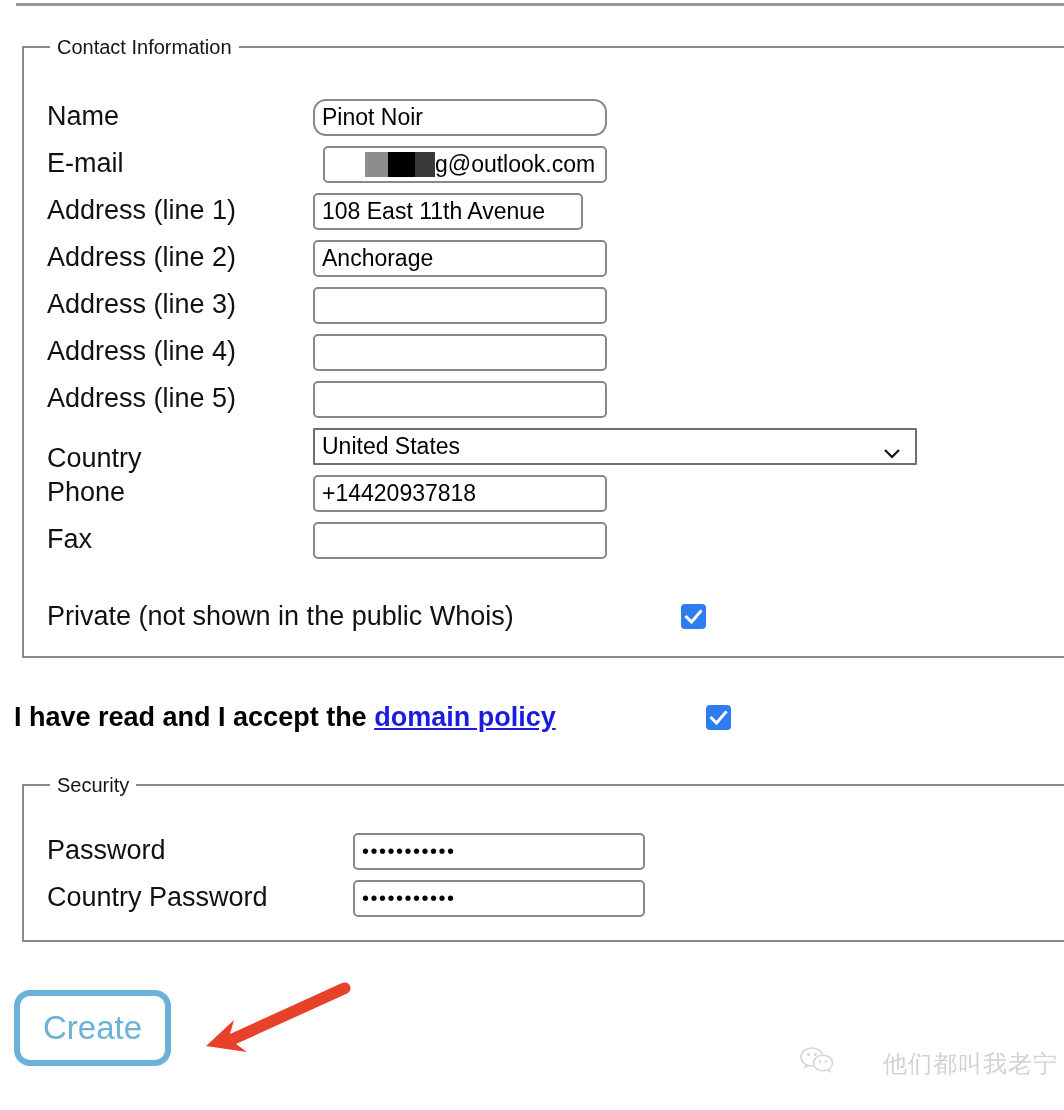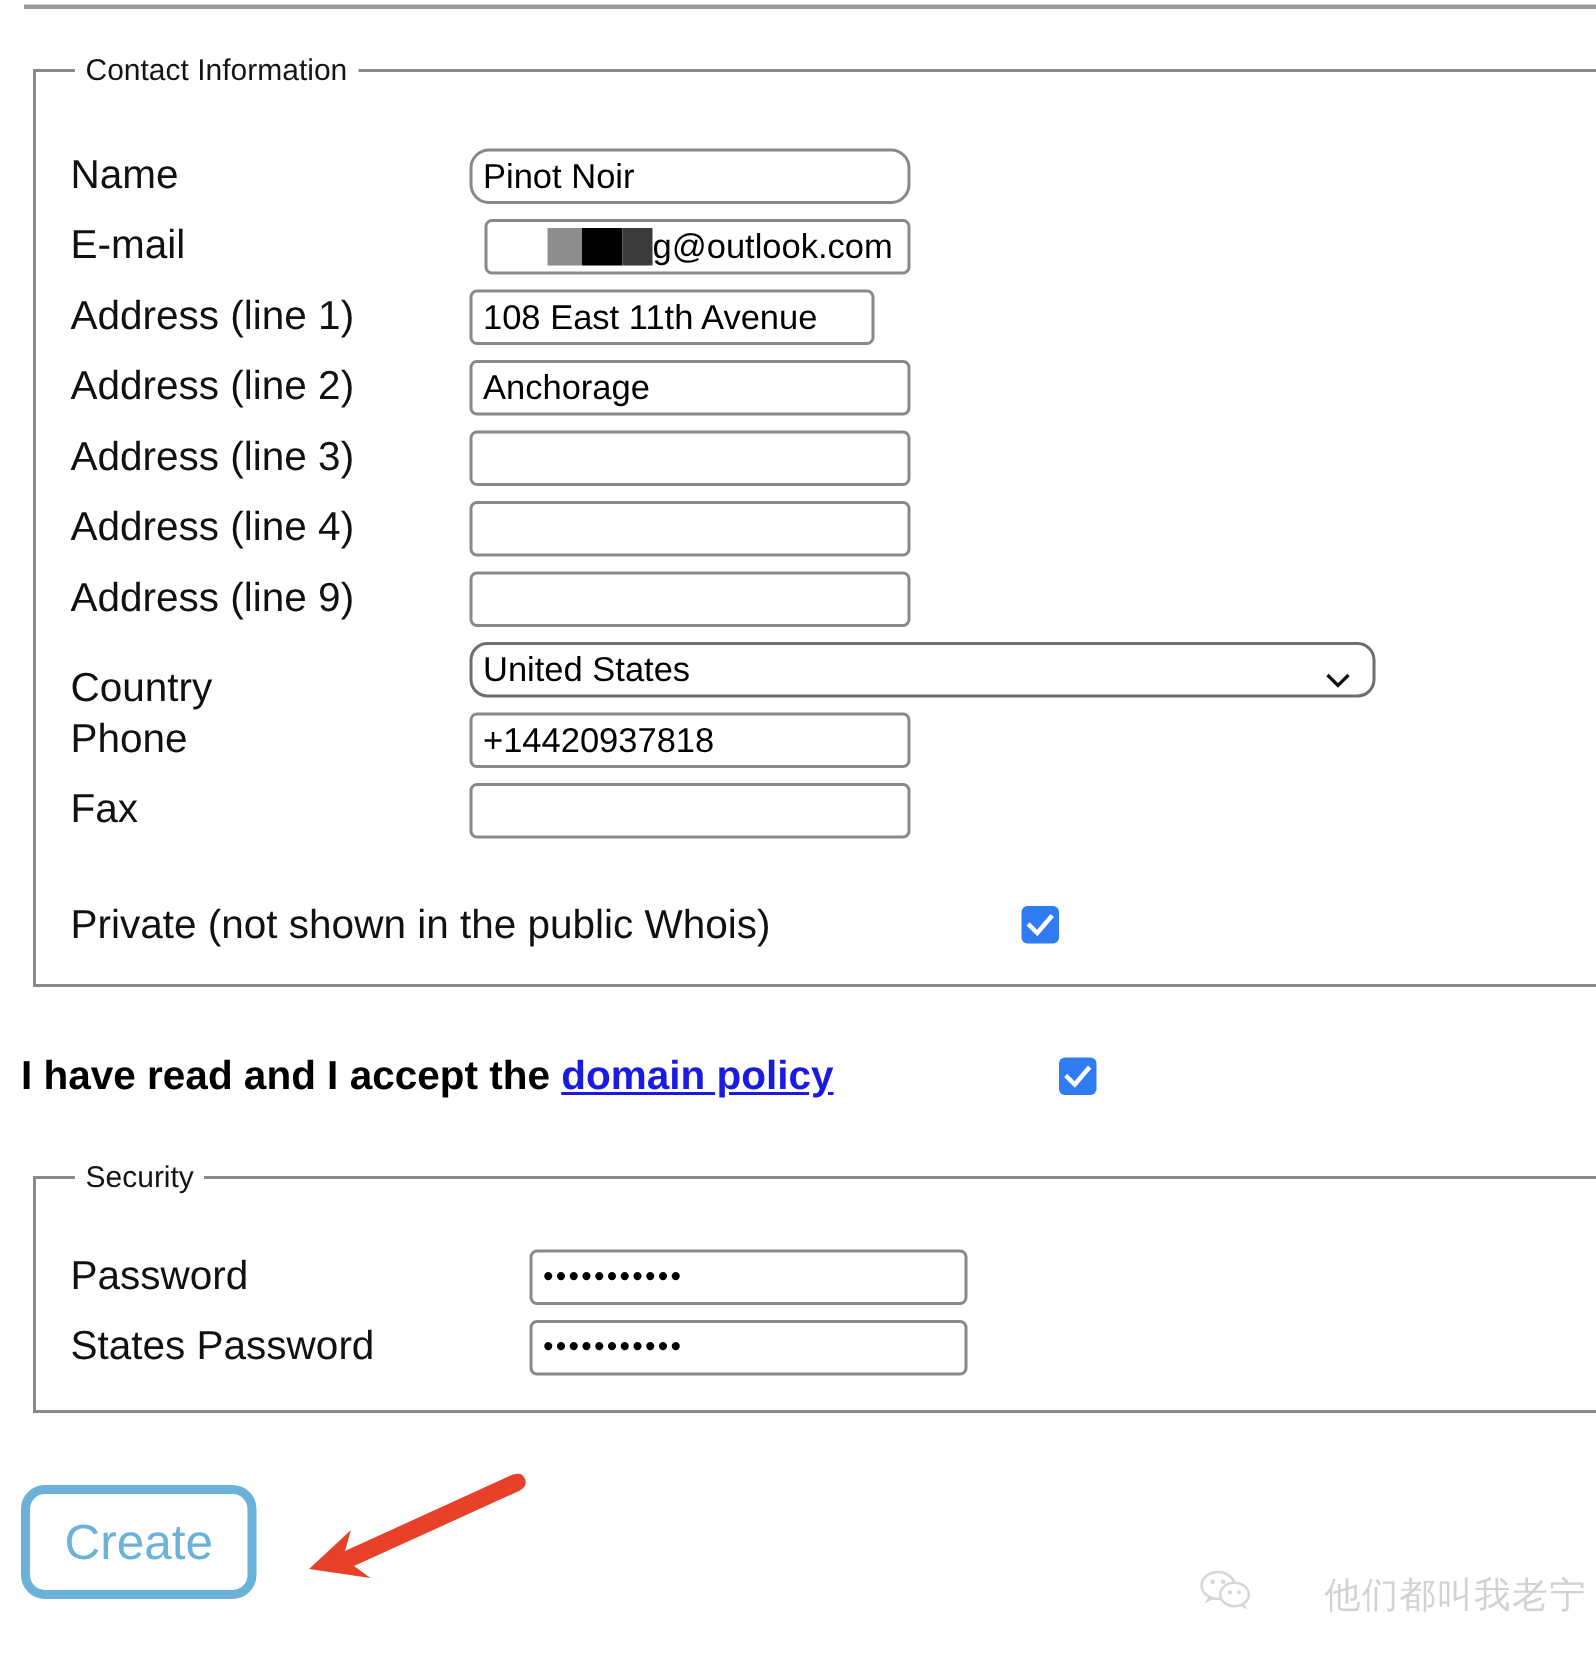--- a/index.html
+++ b/index.html
@@ -80,21 +80,21 @@
     color: #000000;
     padding: 0 7px;
     white-space: nowrap;
     overflow: hidden;
   }
 
   .selectbox {
     position: absolute;
     box-sizing: border-box;
     border: 2px solid #6e6e6e;
-    border-radius: 12px;
+    border-radius: 1px;
     background: #ffffff;
     height: 37px;
     font-size: 23px;
     line-height: 33px;
     color: #000000;
     padding: 0 7px;
     white-space: nowrap;
   }
   .chev {
     position: absolute;
@@ -202,21 +202,21 @@
 <div id="contact-fieldset" class="fieldset">
   <div class="legend">Contact Information</div>
 </div>
 
 <div class="f-label field-label" style="left:47px; top:100px;">Name</div>
 <div class="f-label field-label" style="left:47px; top:147px;">E-mail</div>
 <div class="f-label field-label" style="left:47px; top:194px;">Address (line 1)</div>
 <div class="f-label field-label" style="left:47px; top:241px;">Address (line 2)</div>
 <div class="f-label field-label" style="left:47px; top:288px;">Address (line 3)</div>
 <div class="f-label field-label" style="left:47px; top:335px;">Address (line 4)</div>
-<div class="f-label field-label" style="left:47px; top:382px;">Address (line 9)</div>
+<div class="f-label field-label" style="left:47px; top:382px;">Address (line 5)</div>
 <div class="f-label field-label" style="left:47px; top:429px;margin-top:13px;">Country</div>
 <div class="f-label field-label" style="left:47px; top:476px;">Phone</div>
 <div class="f-label field-label" style="left:47px; top:523px;">Fax</div>
 
 <div class="textbox" style="left:313px; top:99px;  width:294px;border-radius:13px;">Pinot Noir</div>
 
 <div class="textbox" style="left:323px; top:146px; width:284px; padding-left:40px;"><span class="redact g1"></span><span class="redact g2"></span><span class="redact g3"></span><span>g@outlook.com</span></div>
 
 <div class="textbox" style="left:313px; top:193px; width:270px;">108 East 11th Avenue</div>
 <div class="textbox" style="left:313px; top:240px; width:294px;">Anchorage</div>
@@ -251,21 +251,21 @@
   <svg width="25" height="25" viewBox="0 0 25 25">
       <polyline points="5.5,13 10.5,18 19.5,7.5" fill="none" stroke="#ffffff" stroke-width="3" stroke-linecap="square"></polyline>
     </svg>
 </div>
 
 <div id="security-fieldset" class="fieldset">
   <div class="legend">Security</div>
 </div>
 
 <div class="f-label field-label" style="left:47px; top:834px;">Password</div>
-<div class="f-label field-label" style="left:47px; top:881px;">States Password</div>
+<div class="f-label field-label" style="left:47px; top:881px;">Country Password</div>
 
 <div class="textbox pw-dots" style="left:353px; top:833px; width:292px;">•••••••••••</div>
 <div class="textbox pw-dots" style="left:353px; top:880px; width:292px;">•••••••••••</div>
 
 <div id="create-button">
   <span>Create</span>
 </div>
 
 <div id="arrow-annotation">
   <svg width="170" height="95" viewBox="0 0 170 95">

